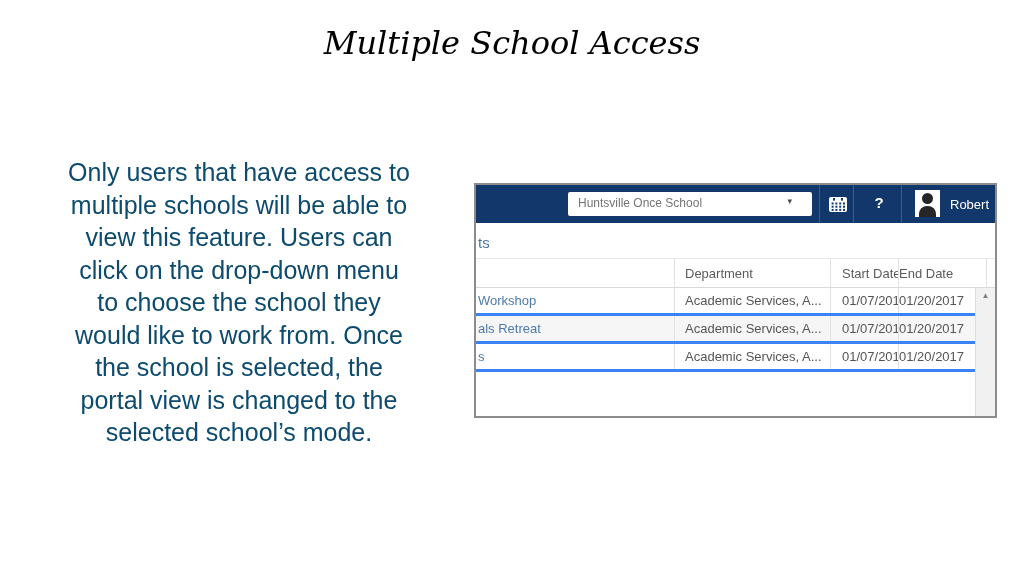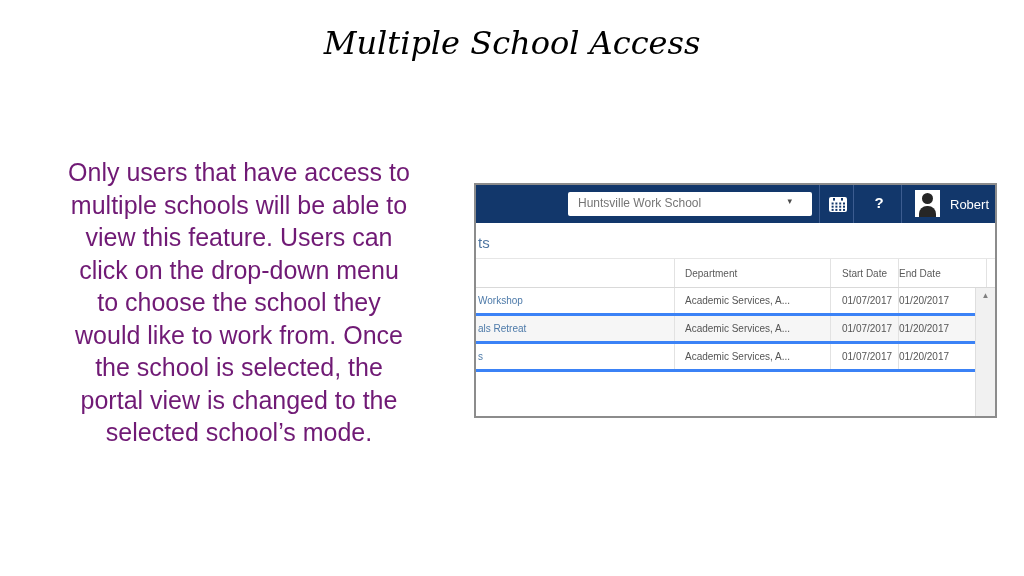--- a/index.html
+++ b/index.html
@@ -11,21 +11,21 @@
   
   .title-block {
     position:absolute; top:20px; left:0; width:1024px; text-align:center;
     color:#000; font-family:"DejaVu Serif", serif;
   }
   .title-main { font-size:40px; font-weight:700; letter-spacing:-0.5px; line-height:48px; }
   .title-sub  { font-size:32px; font-style:italic; font-weight:400; line-height:46px; }
 
   .body-text {
     position:absolute; left:13px; top:156px; width:452px; text-align:center;
-    font-size:25px; line-height:32.5px; color:#701a75; white-space:pre-line;
+    font-size:25px; line-height:32.5px; color:#0c4a6e; white-space:pre-line;
   }
 
   
   .panel {
     position:absolute; left:474px; top:183px; width:523px; height:235px;
     border:2px solid #8c8c8c; box-sizing:border-box; background:#fff;
   }
 
   .navbar { position:relative; height:38px; background:#12376b; }
 
@@ -49,21 +49,21 @@
 
   .user-area { position:absolute; left:439px; top:0; height:38px; width:80px; cursor:pointer;padding-left:24px; }
   .avatar { position:absolute; left:0; top:5px; width:25px; height:27px; background:#fff; overflow:hidden; }
   .avatar .head  { position:absolute; left:7px; top:3px;  width:11px; height:11px; border-radius:50%; background:#262626; }
   .avatar .torso { position:absolute; left:4px; top:16px; width:17px; height:14px; border-radius:8px 8px 0 0; background:#262626; }
   .user-name { position:absolute; left:35px; top:12px; color:#fff; font-size:13px; }
 
   
   .heading-frag { position:absolute; left:2px; top:49px; font-size:15px; color:#4f76a1; cursor:pointer; }
 
-  .grid { position:absolute; left:0; top:73px; width:519px; font-size:10px; }
+  .grid { position:absolute; left:0; top:73px; width:519px; font-size:13px; }
   .hrow {
     display:flex; height:30px; box-sizing:border-box; color:#5a5a5a;
     border-top:1px solid #e6e6e6; border-bottom:1px solid #d9d9d9; background:#fff;
   }
   .drow { display:flex; height:28px; box-sizing:border-box; border-bottom:3px solid #3b82f6; background:#fff; }
   .drow.alt { background:#f6f6f6; }
   .cell {
     box-sizing:border-box; height:100%; display:flex; align-items:center;
     overflow:hidden; white-space:nowrap;
   }
@@ -98,21 +98,21 @@
 would like to work from. Once
 the school is selected, the
 portal view is changed to the
 selected school’s mode.</div>
 
 <div class="panel">
 
   <div class="navbar">
 
     <div class="dropdown">
-      <span class="dropdown-text">Huntsville Work School</span>
+      <span class="dropdown-text">Huntsville Once School</span>
       <span class="dropdown-arrow">▾</span>
     </div>
 
     <div class="nav-sep sep1"></div>
 
     <div class="cal-btn">
       <svg width="18" height="17" viewBox="0 0 18 17">
         <rect x="0" y="2" width="18" height="15" rx="2" fill="#ffffff"></rect>
         <rect x="4" y="3" width="2" height="2.6" fill="#12376b"></rect>
         <rect x="12" y="3" width="2" height="2.6" fill="#12376b"></rect>

